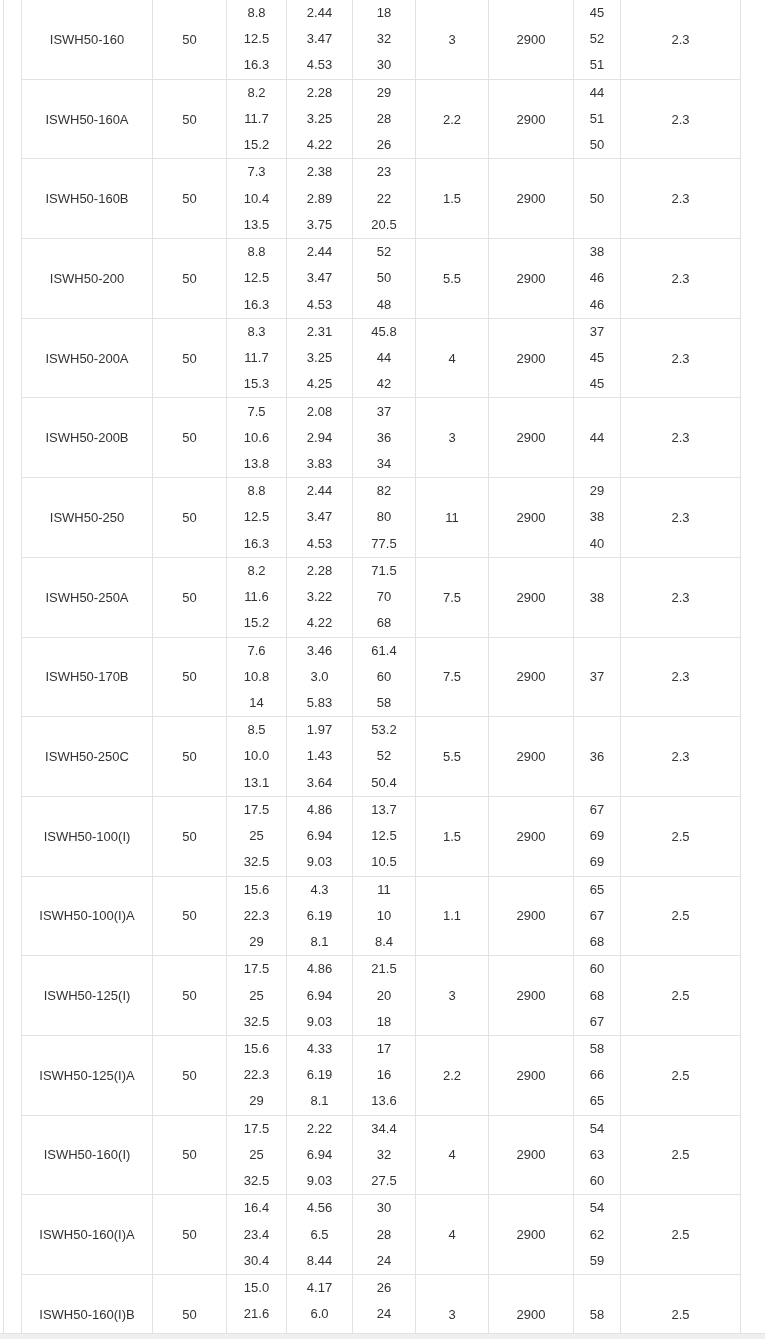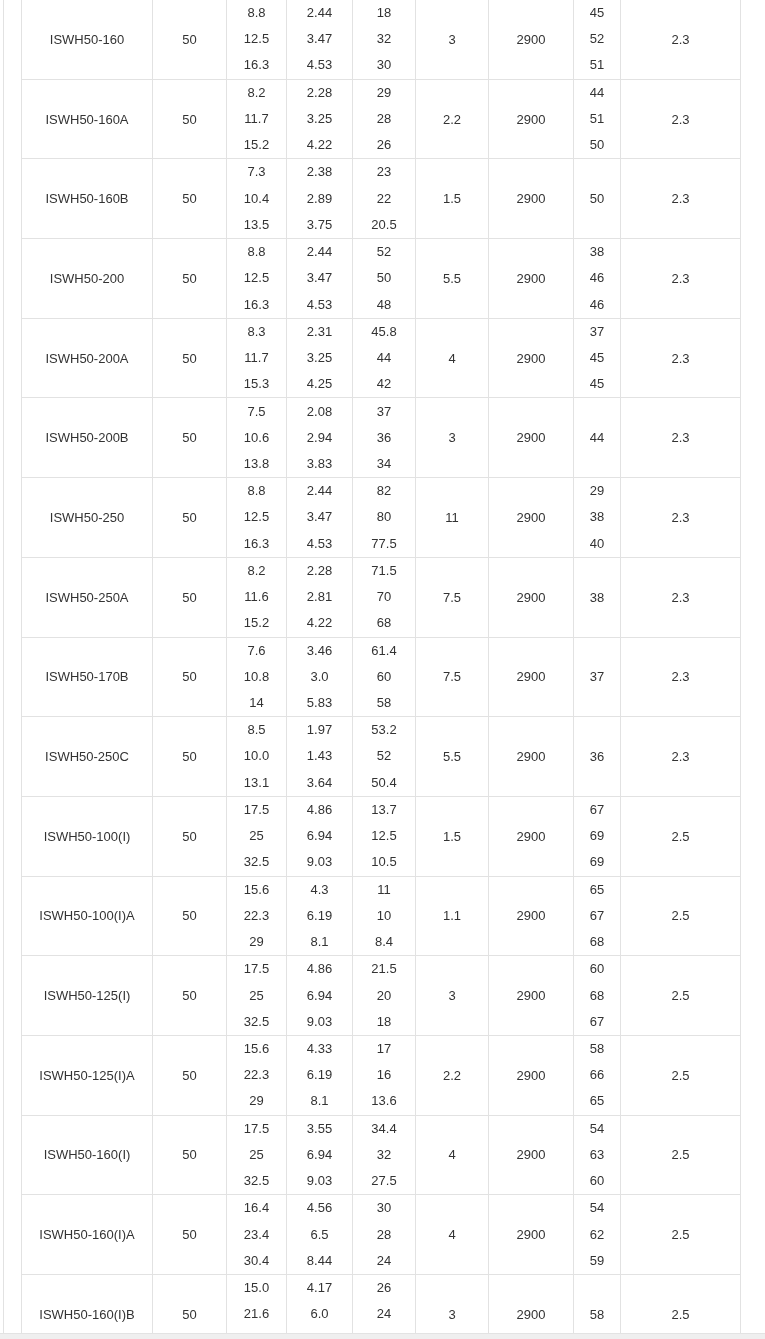--- a/index.html
+++ b/index.html
@@ -310,21 +310,21 @@
           <td>
             <div class="multi">
               <div class="line">8.2</div>
               <div class="line">11.6</div>
               <div class="line">15.2</div>
             </div>
           </td>
           <td>
             <div class="multi">
               <div class="line">2.28</div>
-              <div class="line">2.81</div>
+              <div class="line">3.22</div>
               <div class="line">4.22</div>
             </div>
           </td>
           <td>
             <div class="multi">
               <div class="line">71.5</div>
               <div class="line">70</div>
               <div class="line">68</div>
             </div>
           </td>
@@ -536,21 +536,21 @@
           <td>50</td>
           <td>
             <div class="multi">
               <div class="line">17.5</div>
               <div class="line">25</div>
               <div class="line">32.5</div>
             </div>
           </td>
           <td>
             <div class="multi">
-              <div class="line">3.55</div>
+              <div class="line">2.22</div>
               <div class="line">6.94</div>
               <div class="line">9.03</div>
             </div>
           </td>
           <td>
             <div class="multi">
               <div class="line">34.4</div>
               <div class="line">32</div>
               <div class="line">27.5</div>
             </div>

